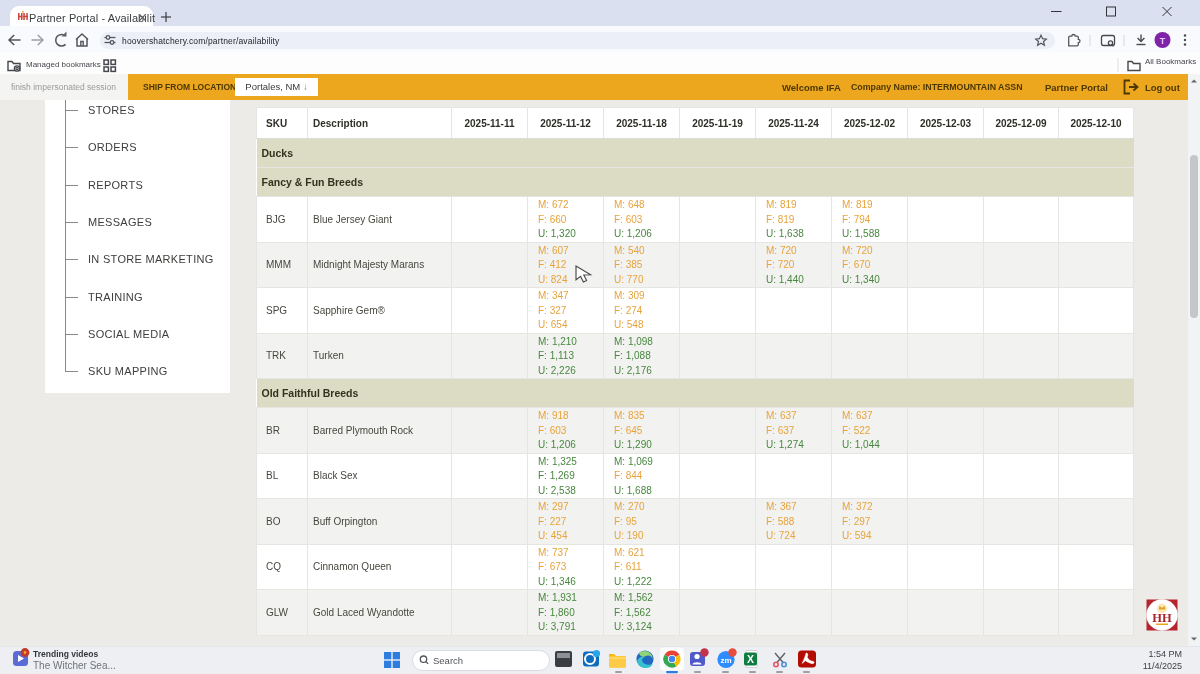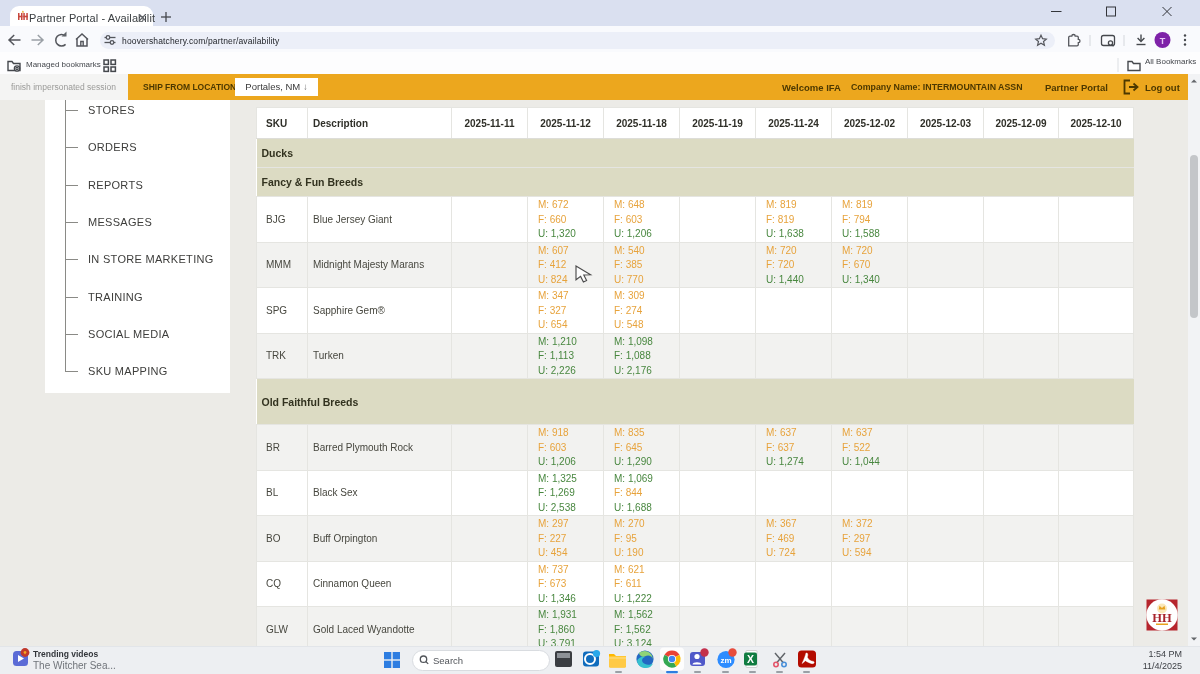--- a/index.html
+++ b/index.html
@@ -272,21 +272,21 @@
           <td></td>
           <td class="vals"><span class="vg">M: 1,210</span><br><span class="vg">F: 1,113</span><br><span class="vg">U: 2,226</span></td>
           <td class="vals"><span class="vg">M: 1,098</span><br><span class="vg">F: 1,088</span><br><span class="vg">U: 2,176</span></td>
           <td></td>
           <td></td>
           <td></td>
           <td></td>
           <td></td>
           <td></td>
         </tr>
-<tr class="grp" style="height:46px;">
+<tr class="grp" style="height:29px;">
           <td colspan="11">Old Faithful Breeds</td>
         </tr>
 <tr class="odd" style="height:45.5px;">
           <td class="sku">BR</td>
           <td class="desc">Barred Plymouth Rock</td>
           <td></td>
           <td class="vals"><span class="vo">M: 918</span><br><span class="vo">F: 603</span><br><span class="vg">U: 1,206</span></td>
           <td class="vals"><span class="vo">M: 835</span><br><span class="vo">F: 645</span><br><span class="vg">U: 1,290</span></td>
           <td></td>
           <td class="vals"><span class="vo">M: 637</span><br><span class="vo">F: 637</span><br><span class="vg">U: 1,274</span></td>
@@ -308,21 +308,21 @@
           <td></td>
           <td></td>
         </tr>
 <tr class="odd" style="height:45.5px;">
           <td class="sku">BO</td>
           <td class="desc">Buff Orpington</td>
           <td></td>
           <td class="vals"><span class="vo">M: 297</span><br><span class="vo">F: 227</span><br><span class="vo">U: 454</span></td>
           <td class="vals"><span class="vo">M: 270</span><br><span class="vo">F: 95</span><br><span class="vo">U: 190</span></td>
           <td></td>
-          <td class="vals"><span class="vo">M: 367</span><br><span class="vo">F: 469</span><br><span class="vo">U: 724</span></td>
+          <td class="vals"><span class="vo">M: 367</span><br><span class="vo">F: 588</span><br><span class="vo">U: 724</span></td>
           <td class="vals"><span class="vo">M: 372</span><br><span class="vo">F: 297</span><br><span class="vo">U: 594</span></td>
           <td></td>
           <td></td>
           <td></td>
         </tr>
 <tr style="height:45.5px;">
           <td class="sku">CQ</td>
           <td class="desc">Cinnamon Queen</td>
           <td></td>
           <td class="vals"><span class="vo">M: 737</span><br><span class="vo">F: 673</span><br><span class="vg">U: 1,346</span></td>

